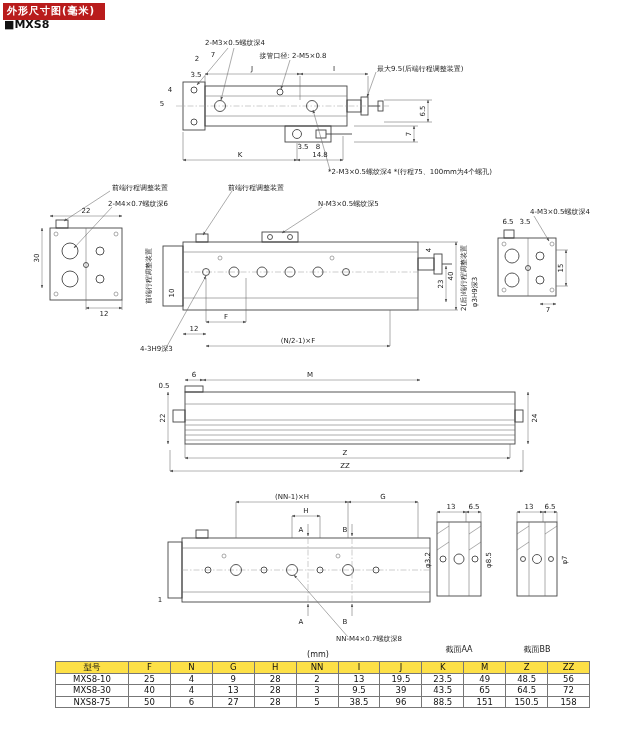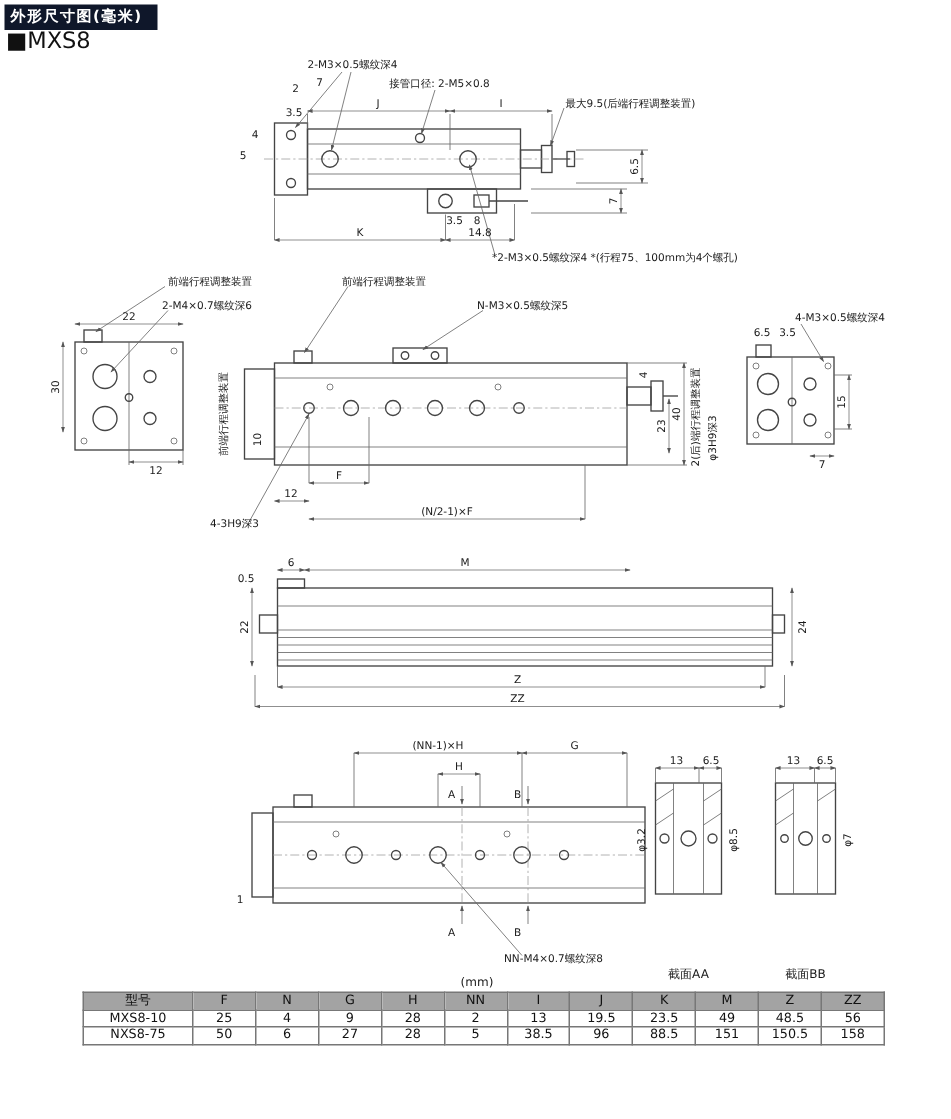--- a/index.html
+++ b/index.html
@@ -1,34 +1,34 @@
 <!DOCTYPE html>
 <html><head>
 <meta charset="utf-8">
 <style>
   html,body{margin:0;padding:0;background:#fff;}
   #page{position:relative;width:634px;height:746px;background:#ffffff;overflow:hidden;
         font-family:"DejaVu Sans","Liberation Sans",sans-serif;}
-  .header-bar{position:absolute;left:3px;top:3px;background:#0f172a;color:#ffffff;
+  .header-bar{position:absolute;left:3px;top:3px;background:#b91c1c;color:#ffffff;
               font-size:10px;font-weight:bold;padding:1px 10px 2px 4px;letter-spacing:1px;}
-  .model-label{position:absolute;left:4px;top:18px;font-size:15px;font-weight:normal;color:#111;}
+  .model-label{position:absolute;left:4px;top:18px;font-size:11px;font-weight:bold;color:#111;}
   svg.drawing{position:absolute;left:0;top:0;}
   text{font-family:"DejaVu Sans","Liberation Sans",sans-serif;fill:#1a1a1a;}
   .dt{font-size:7px;}
   .dt8{font-size:8px;}
   .cn{font-size:7px;}
   .ln{stroke:#444;stroke-width:0.9;fill:none;}
   .lt{stroke:#666;stroke-width:0.55;fill:none;}
   .dim{stroke:#777;stroke-width:0.55;fill:none;}
   .cl{stroke:#999;stroke-width:0.5;stroke-dasharray:6 2 1.5 2;fill:none;}
   #dim-table-wrap{position:absolute;left:55px;top:661px;width:535px;}
   table.dims{border-collapse:collapse;width:100%;font-size:8.5px;color:#111;table-layout:fixed;}
   table.dims th,table.dims td{border:1px solid #777;text-align:center;padding:0 1px;
         height:10.6px;line-height:10.6px;font-weight:normal;white-space:nowrap;overflow:hidden;}
-  table.dims th{background:#a3a3a3;margin-top:32px;}
+  table.dims th{background:#fde047;margin-top:32px;}
   table.dims th:first-child{width:70px;}
 </style>
 </head>
 <body>
 
 <div id="page">
 
   <div class="header-bar">外形尺寸图(毫米)</div>
   <div class="model-label">■MXS8</div>
 
@@ -350,20 +350,34 @@
             <td>28</td>
             <td>2</td>
             <td>13</td>
             <td>19.5</td>
             <td>23.5</td>
             <td>49</td>
             <td>48.5</td>
             <td>56</td>
           </tr>
           <tr>
+            <td>MXS8-30</td>
+            <td>40</td>
+            <td>4</td>
+            <td>13</td>
+            <td>28</td>
+            <td>3</td>
+            <td>9.5</td>
+            <td>39</td>
+            <td>43.5</td>
+            <td>65</td>
+            <td>64.5</td>
+            <td>72</td>
+          </tr>
+          <tr>
             <td>NXS8-75</td>
             <td>50</td>
             <td>6</td>
             <td>27</td>
             <td>28</td>
             <td>5</td>
             <td>38.5</td>
             <td>96</td>
             <td>88.5</td>
             <td>151</td>

